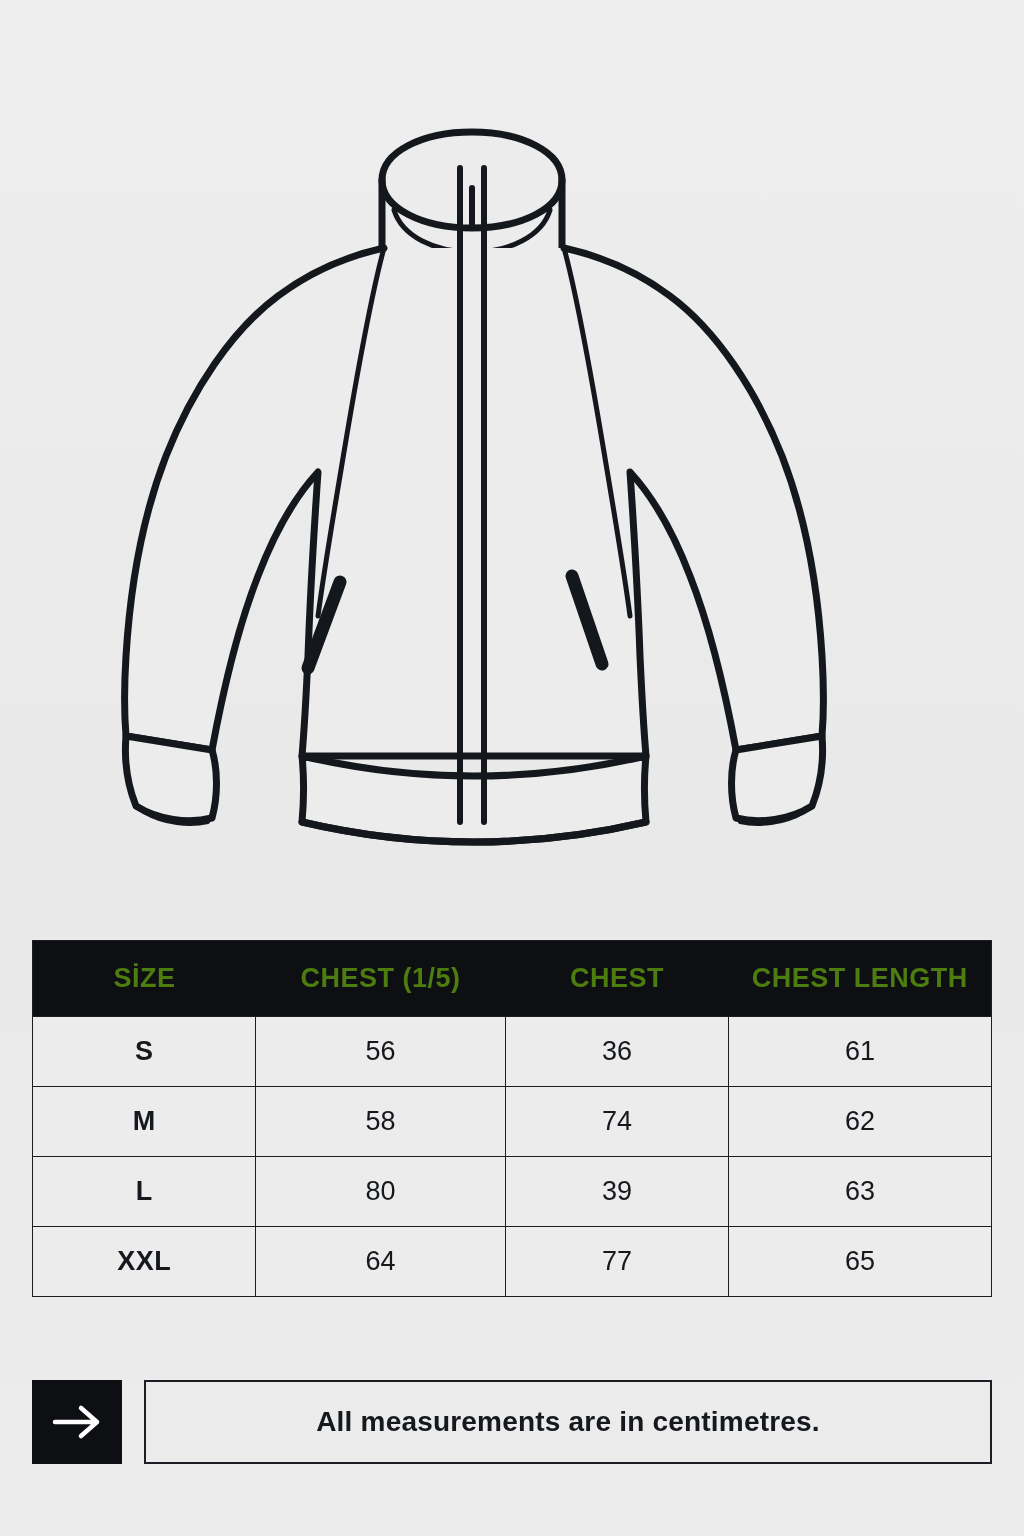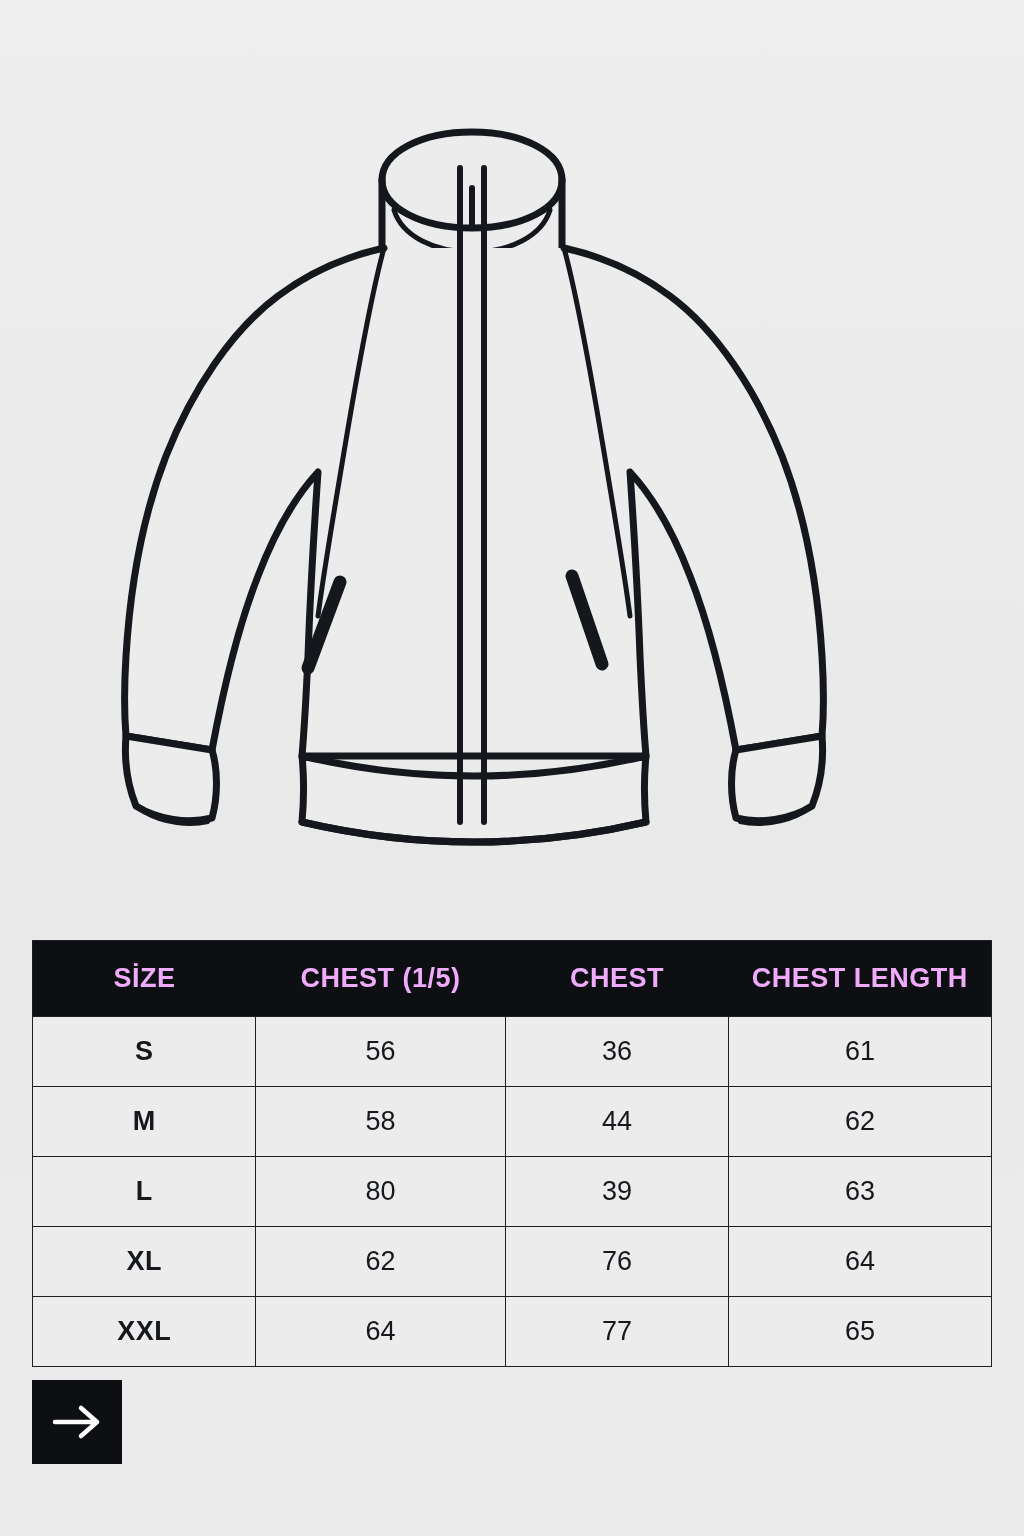--- a/index.html
+++ b/index.html
@@ -46,21 +46,21 @@
   }
   table.size-table {
     width: 100%;
     border-collapse: collapse;
     table-layout: fixed;
     background: #ececec;
     border: 1.5px solid #1b1f24;
   }
   table.size-table thead th {
     background: #0d0f12;
-    color: #f0abfc;
+    color: #4d7c0f;
     font-size: 27px;
     font-weight: bold;
     letter-spacing: 0.5px;
     padding: 22px 4px 22px 4px;
     text-align: center;
     border: none;
   }
   table.size-table tbody td {
     border: 1.5px solid #1b1f24;
     text-align: center;
@@ -212,46 +212,43 @@
       <tbody>
         <tr>
           <td class="size-cell">S</td>
           <td>56</td>
           <td>36</td>
           <td>61</td>
         </tr>
         <tr>
           <td class="size-cell">M</td>
           <td>58</td>
-          <td>44</td>
+          <td>74</td>
           <td>62</td>
         </tr>
         <tr>
           <td class="size-cell">L</td>
           <td>80</td>
           <td>39</td>
           <td>63</td>
-        </tr>
-        <tr>
-          <td class="size-cell">XL</td>
-          <td>62</td>
-          <td>76</td>
-          <td>64</td>
         </tr>
         <tr>
           <td class="size-cell">XXL</td>
           <td>64</td>
           <td>77</td>
           <td>65</td>
         </tr>
       </tbody>
     </table>
   </div>
 
   <div class="footer">
     <div class="arrow-box">
       <svg width="52" height="40" viewBox="0 0 52 40" fill="none">
         <path d="M4 20 L46 20 M30 6 L46 20 L30 34" stroke="#ffffff" stroke-width="4.5" stroke-linecap="round" stroke-linejoin="round"></path>
       </svg>
     </div>
+    <div class="note-box">
+      <span class="note-text">All measurements are in centimetres.</span>
+    </div>
   </div>
 
 </div>
 
 </body></html>

